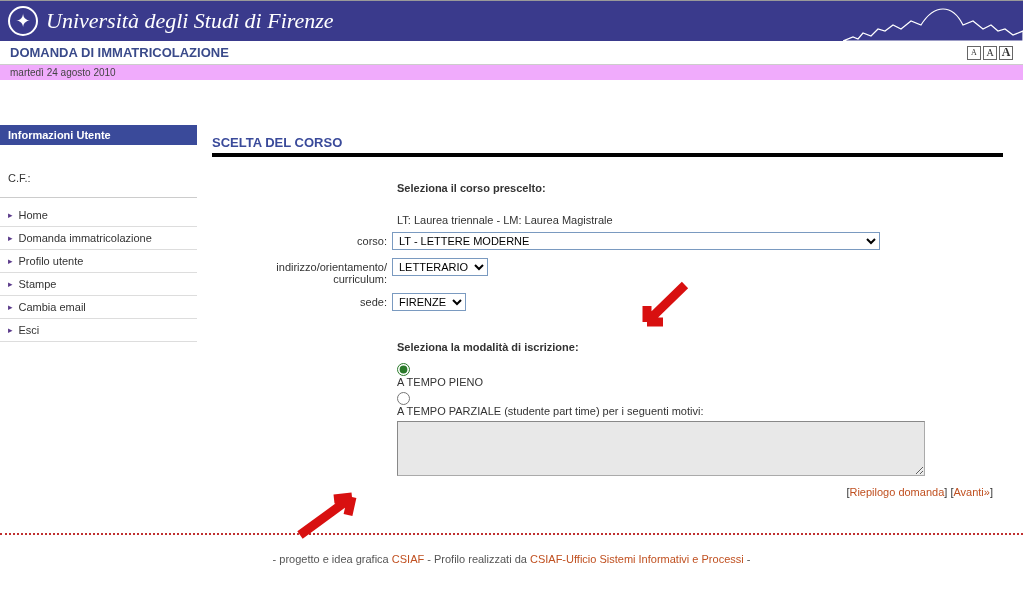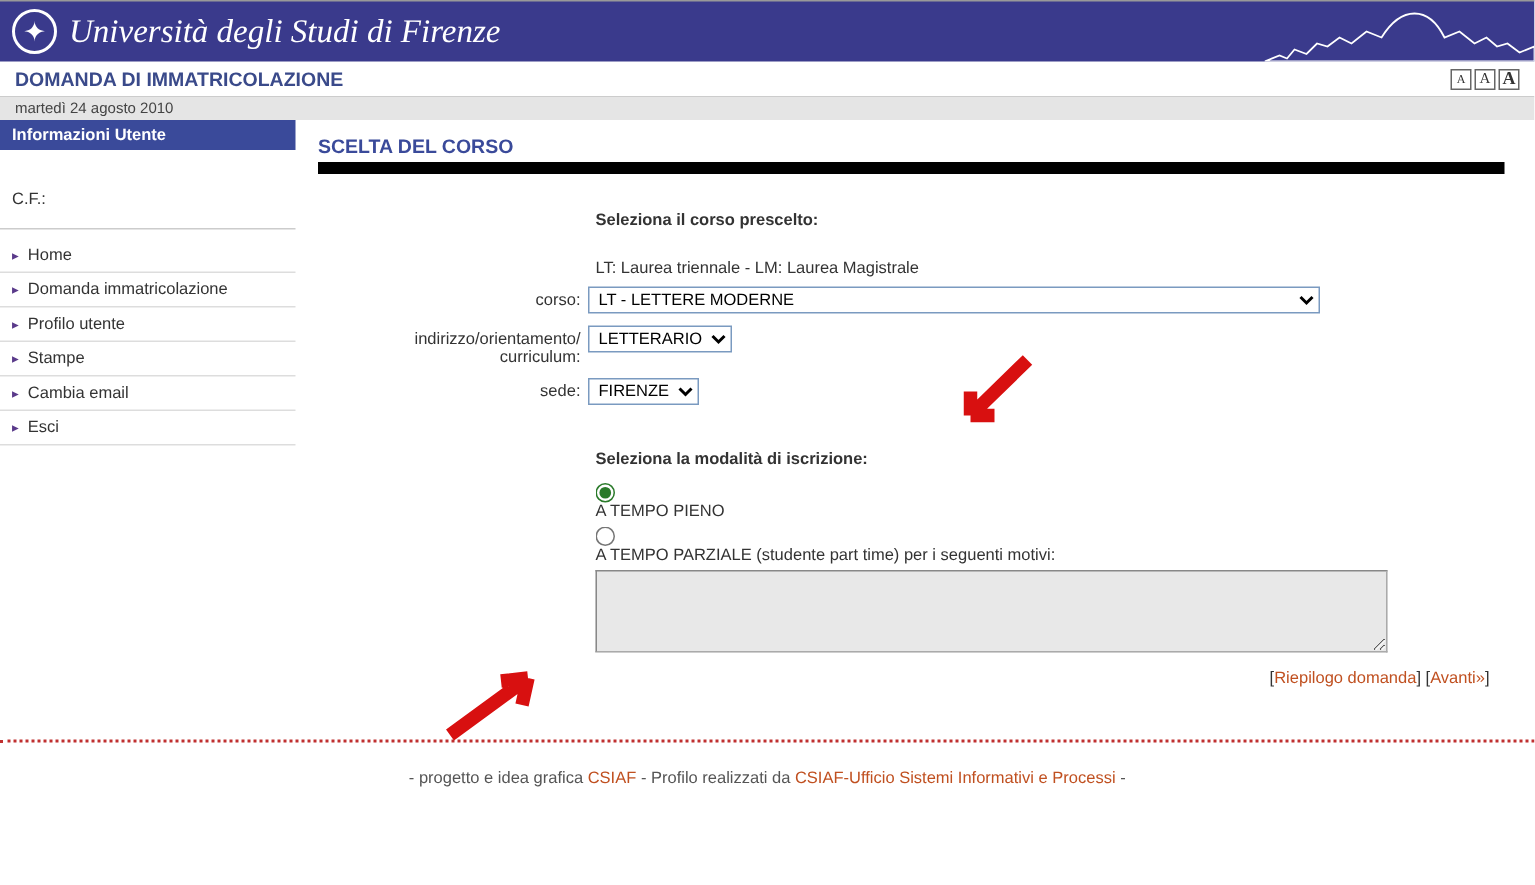--- a/index.html
+++ b/index.html
@@ -12,34 +12,34 @@
     .header-skyline { position: absolute; right: 0; bottom: 0; width: 180px; height: 40px; }
     
     .page-title-bar { background: #fff; padding: 4px 10px; display: flex; justify-content: space-between; align-items: center; border-bottom: 1px solid #ccc; }
     .page-title { color: #3a4a8a; font-size: 13px; font-weight: bold; }
     .font-size-controls { display: flex; gap: 2px; }
     .font-size-btn { border: 1px solid #666; width: 14px; height: 14px; display: flex; align-items: center; justify-content: center; background: #fff; cursor: pointer; font-family: serif; }
     .font-size-btn:nth-child(1) { font-size: 8px; }
     .font-size-btn:nth-child(2) { font-size: 10px; }
     .font-size-btn:nth-child(3) { font-size: 12px; font-weight: bold; }
     
-    .date-bar { background: #e5e5e5; padding: 2px 10px; font-size: 10px; color: #444; }
+    .date-bar { background: #f0abfc; padding: 2px 10px; font-size: 10px; color: #444; }
     
     .layout { display: flex; }
     
     .sidebar { width: 197px; background: #fff; flex-shrink: 0; }
     .sidebar-header { background: #3a4a9a; color: #fff; padding: 4px 8px; font-weight: bold; font-size: 11px; }
     .user-info { padding: 10px 8px; border-bottom: 1px solid #ccc; font-size: 11px; line-height: 1.5; }
     .user-info-gap { height: 15px; }
     .nav-list { list-style: none; padding: 6px 0; }
     .nav-item { padding: 5px 8px; font-size: 11px; color: #333; display: flex; align-items: center; border-bottom: 1px solid #ddd; cursor: pointer; }
     .nav-item::before { content: '▸'; color: #5a3a8a; margin-right: 6px; font-size: 9px; }
     
     .main { flex: 1; padding: 10px 20px 10px 15px; }
-    .section-title { color: #3a4a9a; font-size: 13px; font-weight: bold; padding-bottom: 3px; border-bottom: 8px solid #000000; margin-bottom: 25px; }
+    .section-title { color: #3a4a9a; font-size: 13px; font-weight: bold; padding-bottom: 3px; border-bottom: 4px solid #000000; margin-bottom: 25px; }
     
     .form-area { padding-left: 20px; }
     .form-heading { font-weight: bold; font-size: 11px; margin-bottom: 20px; padding-left: 165px; }
     .form-subtext { font-size: 11px; padding-left: 165px; margin-bottom: 6px; }
     
     .form-row { display: flex; align-items: flex-start; margin-bottom: 8px; }
     .form-label { width: 160px; text-align: right; padding-right: 5px; font-size: 11px; padding-top: 3px; }
     .form-control { flex: 1; }
     
     select { border: 1px solid #7a9ac0; font-size: 11px; padding: 1px 2px; background: #fff; }
@@ -83,21 +83,21 @@
   <div class="page-title">DOMANDA DI IMMATRICOLAZIONE</div>
   <div class="font-size-controls">
     <div class="font-size-btn">A</div>
     <div class="font-size-btn">A</div>
     <div class="font-size-btn">A</div>
   </div>
 </div>
 
 <div class="date-bar">martedì 24 agosto 2010</div>
 
-<div class="layout" style="position:relative;">
+<div class="layout" style="position:relative;margin-top:45px;">
   <div class="sidebar">
     <div class="sidebar-header">Informazioni Utente</div>
     <div class="user-info">
       <div class="user-info-gap"></div>
       <div><span>C.F.:</span> <span></span></div>
     </div>
     <ul class="nav-list">
       <li class="nav-item">
           <span>Home</span>
         </li>

